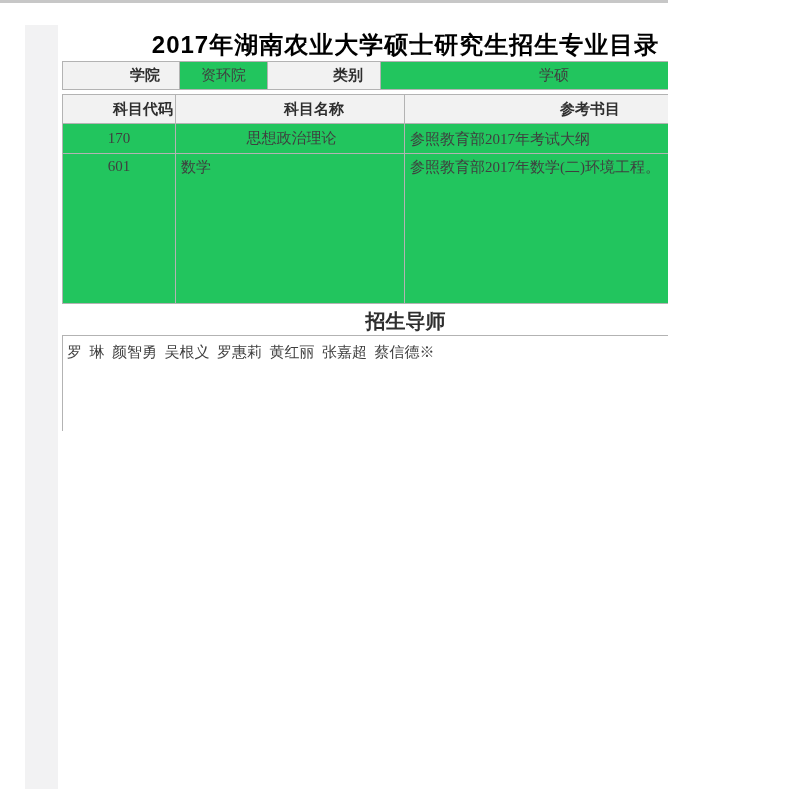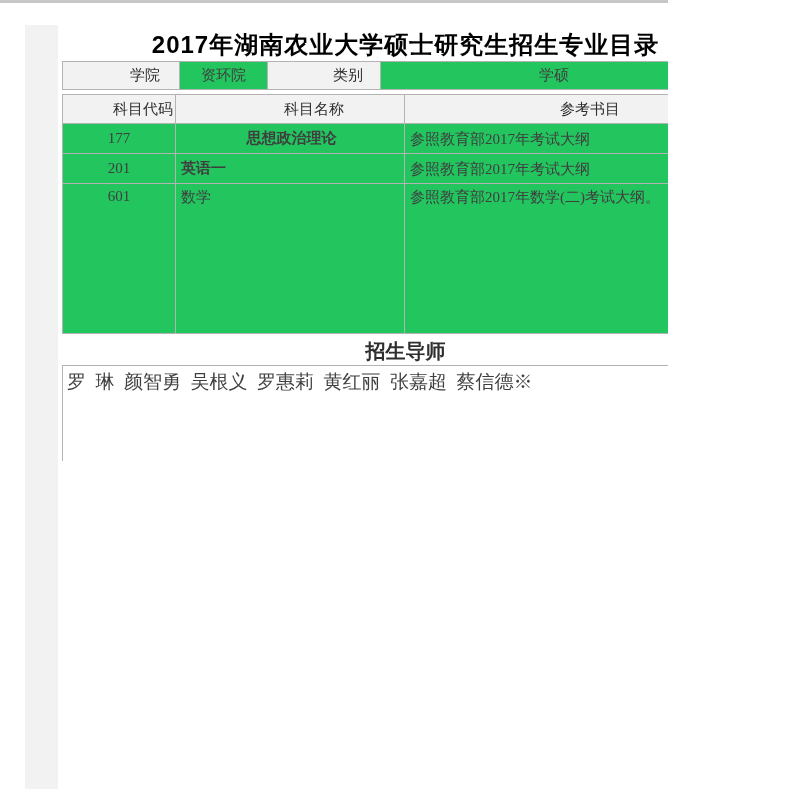--- a/index.html
+++ b/index.html
@@ -26,60 +26,60 @@
     font-size:24px; font-weight:bold; color:#000000; letter-spacing:1px;
     white-space:nowrap;
   }
   table {
     border-collapse:collapse; table-layout:fixed;
     margin-left:4px; width:665px;
     font-size:15px; color:#3f3f3f;
   }
   th, td { border:1px solid #b3b3b3; overflow:hidden; }
   th {
-    background:#f2f2f2; font-weight:normal; color:#2e2e2e;
+    background:#f2f2f2; font-weight:bold; color:#2e2e2e;
     font-family:"Liberation Sans", sans-serif; font-size:15px;
     text-align:center;
     padding-left:48px;
   }
   td {
     background:#22c55e;
     font-family:"Liberation Serif", serif;
   }
   .t1 tr { height:28px; }
   .t1 td { text-align:center; }
   .t2 { margin-top:4px; }
   .t2 thead tr { height:29px; }
   .row-short { height:30px; }
   .row-tall td { vertical-align:top; }
   .cell-code { text-align:center; padding-top:4px; }
   .row-short .cell-code { padding-top:0; }
   .cell-name { text-align:left; padding:4px 2px 2px 5px; }
   .cell-name.centered { text-align:center; }
-  .row-short .cell-name { padding-top:0; padding-bottom:0;font-weight:bold; }
+  .row-short .cell-name { padding-top:0; padding-bottom:0; }
   .cell-ref {
     text-align:left; padding:3px 4px 2px 5px;
     line-height:21px;
   }
   .row-601 { height:150px; }
   .row-818 { height:150px; }
   .row-731 { height:152px; }
   .tutors-heading {
     height:31px; line-height:34px; text-align:center;
     font-size:20px; font-weight:bold; color:#2e2e2e;
   }
   .tutors-box {
     margin-left:4px; width:663px; height:96px;
     border:1px solid #b3b3b3; border-bottom:none;
     background:#ffffff;
     padding:5px 4px;
   }
   .tutors-names {
     font-family:"Liberation Serif", serif;
-    font-size:19px; color:#3f3f3f;
+    font-size:15px; color:#3f3f3f;
     white-space:pre-wrap; line-height:22px;
   }
 </style>
 </head>
 <body>
 
 <div class="screen">
   <div class="topbar"></div>
   <div class="backdrop"></div>
 
@@ -112,33 +112,28 @@
       </colgroup>
       <thead>
         <tr>
           <th>科目代码</th>
           <th>科目名称</th>
           <th>参考书目</th>
         </tr>
       </thead>
       <tbody>
         <tr class="row-short">
-          <td class="cell-code">177</td>
+          <td class="cell-code">170</td>
           <td class="cell-name centered">思想政治理论</td>
-          <td class="cell-ref">参照教育部2017年考试大纲</td>
-        </tr>
-        <tr class="row-short">
-          <td class="cell-code">201</td>
-          <td class="cell-name">英语一</td>
           <td class="cell-ref">参照教育部2017年考试大纲</td>
         </tr>
         <tr class="row-tall row-601">
           <td class="cell-code">601</td>
           <td class="cell-name">数学</td>
-          <td class="cell-ref">参照教育部2017年数学(二)考试大纲。</td>
+          <td class="cell-ref">参照教育部2017年数学(二)环境工程。</td>
         </tr>
       </tbody>
     </table>
 
     <div class="tutors-heading">招生导师</div>
 
     <div class="tutors-box">
       <div class="tutors-names">罗  琳  颜智勇  吴根义  罗惠莉  黄红丽  张嘉超  蔡信德※</div>
     </div>
 

